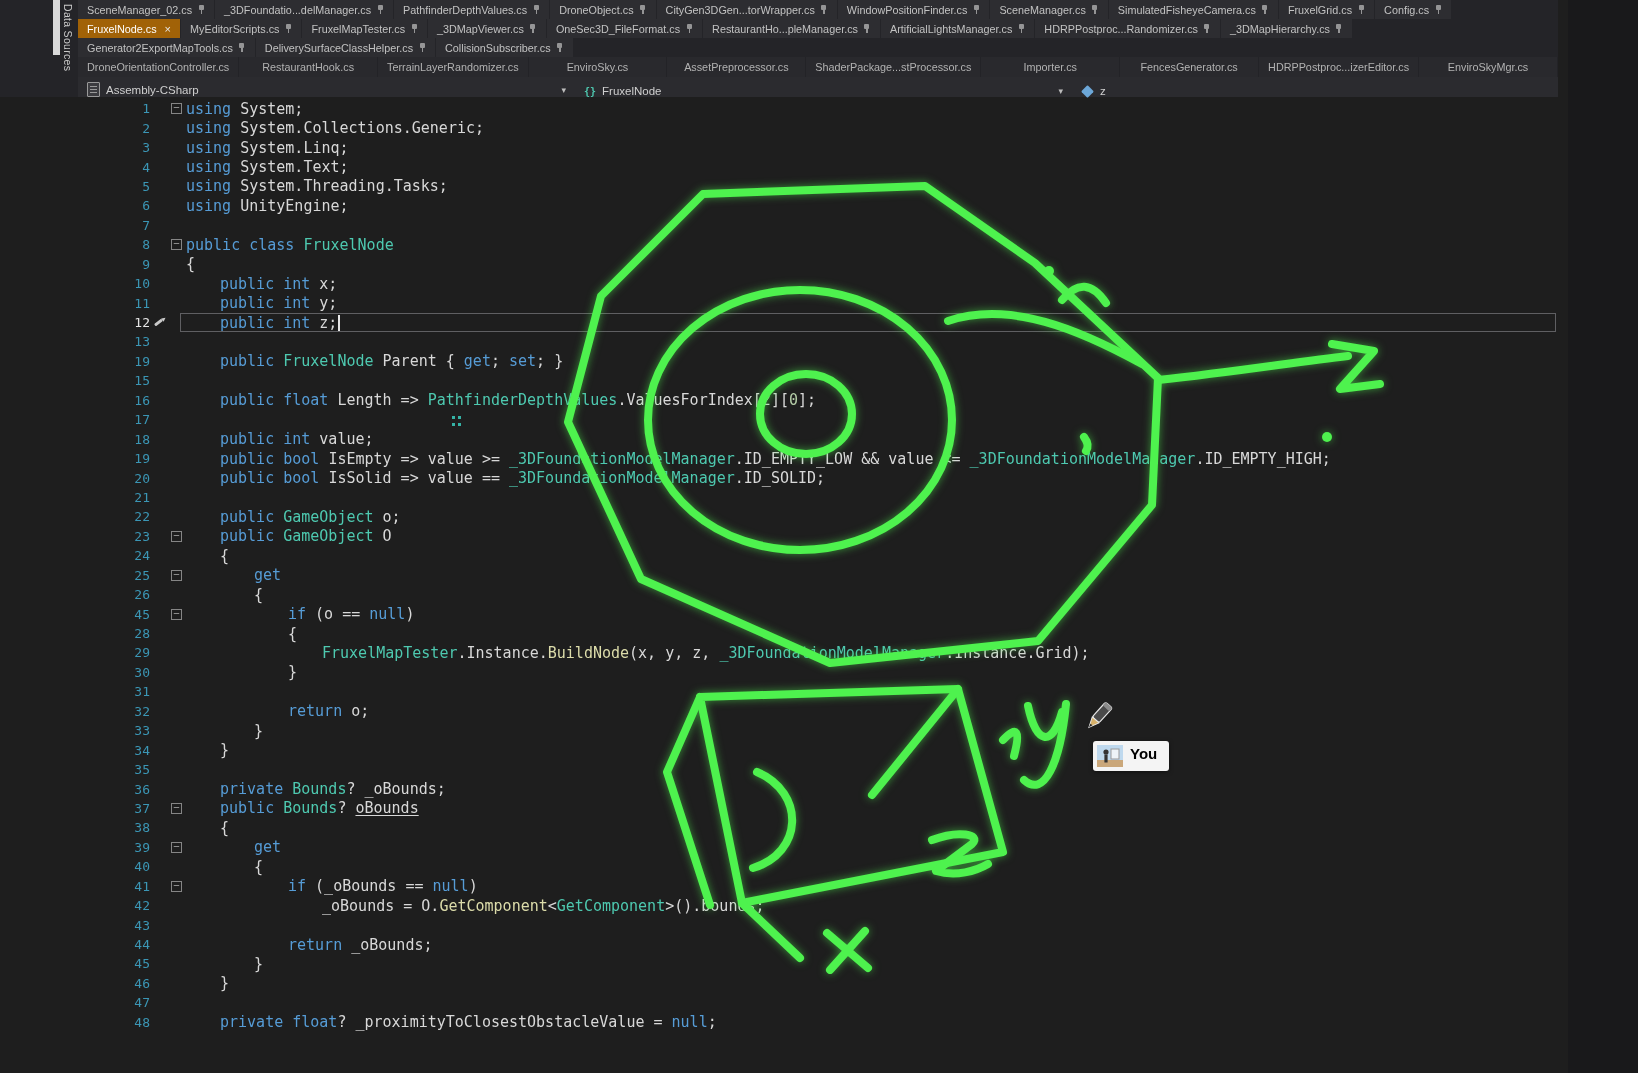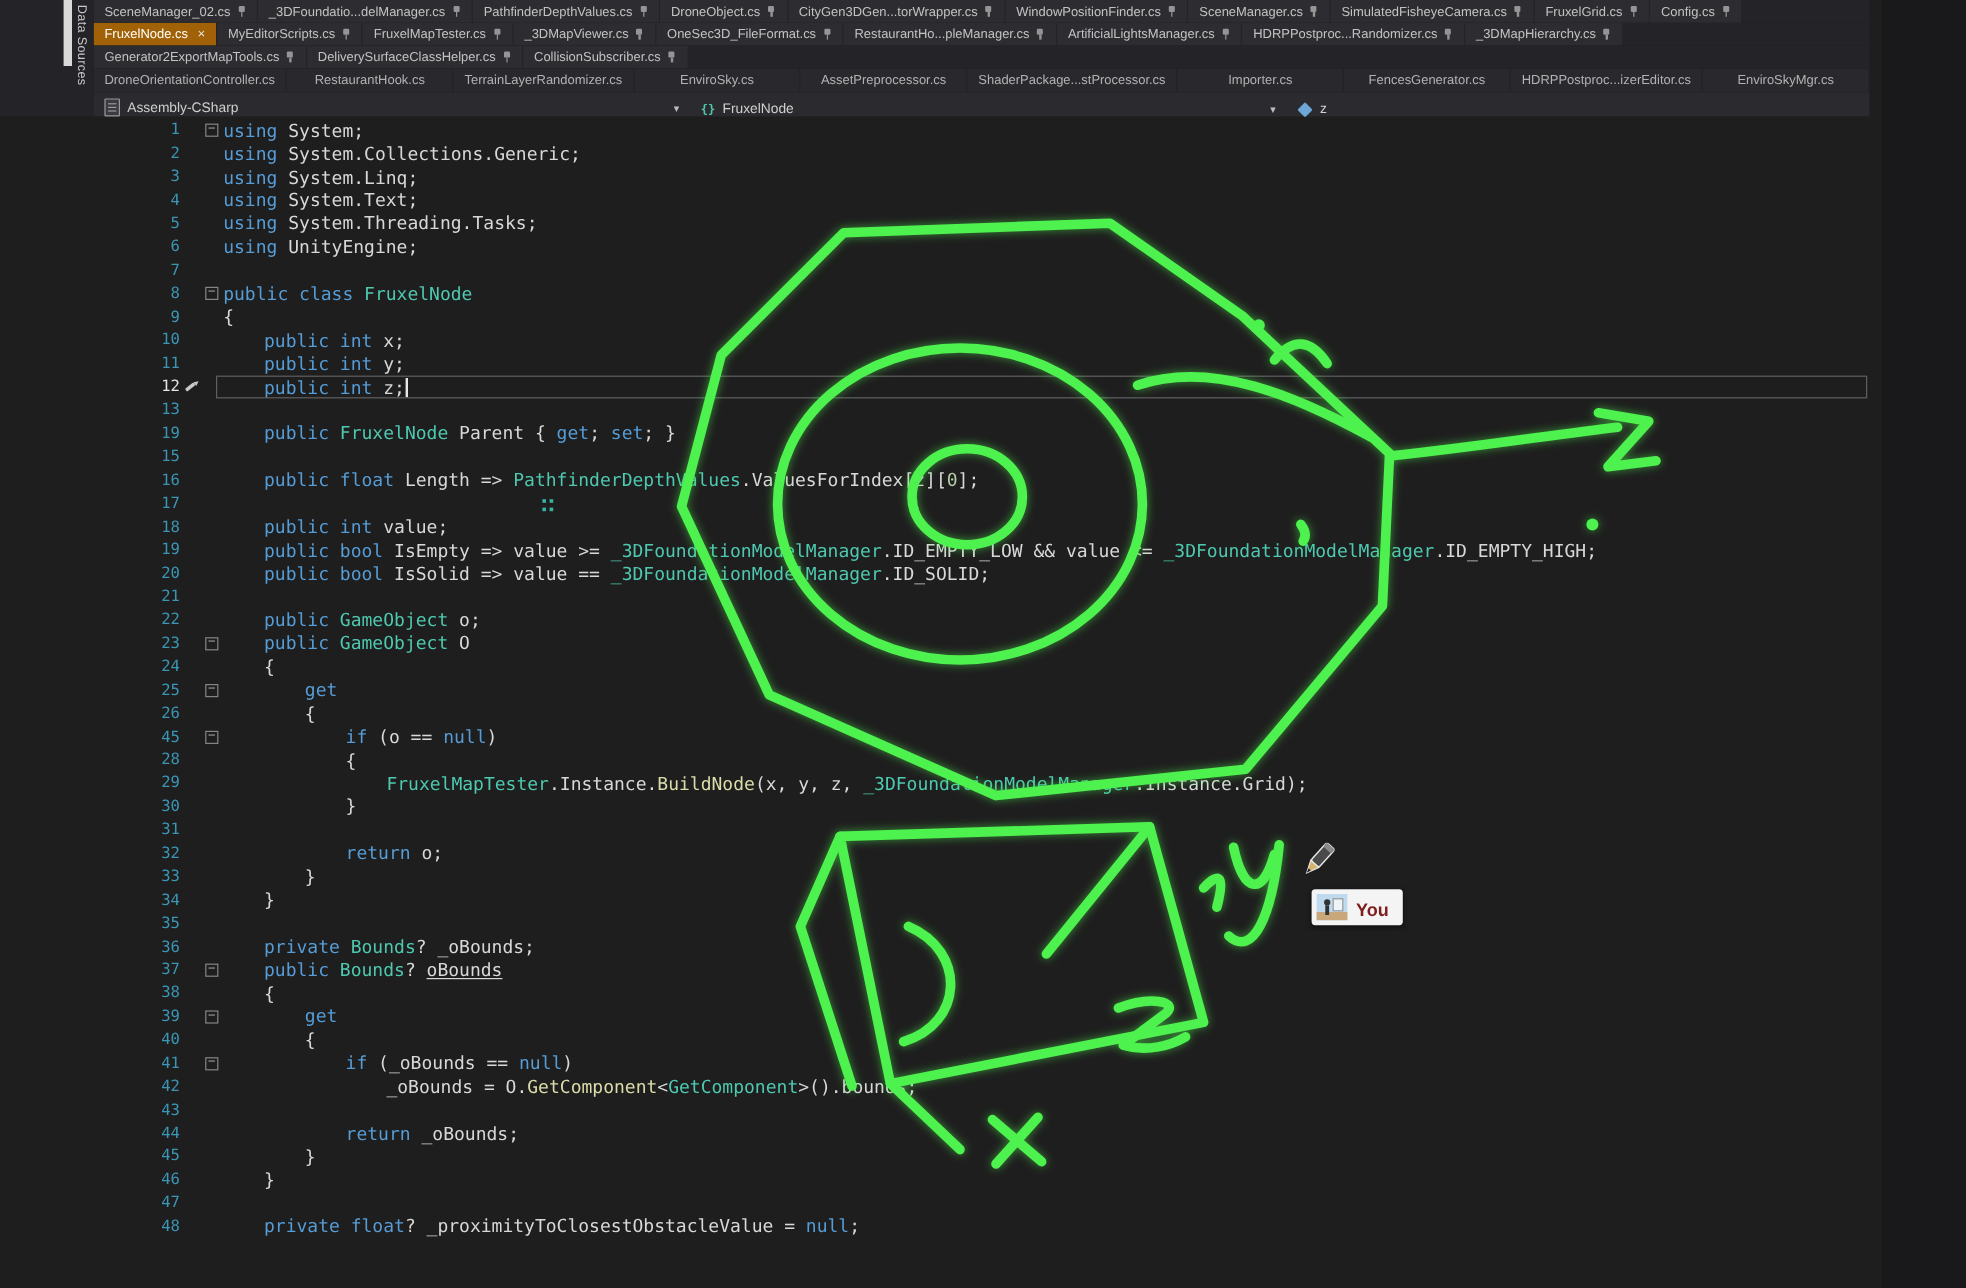--- a/index.html
+++ b/index.html
@@ -71,23 +71,23 @@
   .stray-dots{position:absolute;left:452px;top:416px;width:3px;height:3px;background:#35b3a6;z-index:4;
               box-shadow:6px 0 0 #35b3a6,0 7px 0 #35b3a6,6px 7px 0 #35b3a6}
 
   
   .annotations{position:absolute;inset:0;z-index:5;pointer-events:none;
                filter:drop-shadow(0 0 4px rgba(78,242,78,.55))}
   .ann{stroke:#4ef24e;stroke-width:8;fill:none;stroke-linecap:round;stroke-linejoin:round}
   .ann-fill{fill:#4ef24e;stroke:none}
 
   
-  .you-chip{position:absolute;left:1093px;top:741px;z-index:6;display:flex;align-items:flex-end;gap:7px;
+  .you-chip{position:absolute;left:1093px;top:741px;z-index:6;display:flex;align-items:flex-start;gap:7px;
             background:#f4f4f4;border-radius:3px;padding:4px 12px 4px 4px;
-            box-shadow:0 1px 4px rgba(0,0,0,.5);font-weight:bold;font-size:15px;color:#7f1d1d}
+            box-shadow:0 1px 4px rgba(0,0,0,.5);font-weight:bold;font-size:15px;color:#000000}
   .thumb{display:inline-flex;flex:none}
   .cursor-pencil{position:absolute;left:1080px;top:700px;z-index:7}
 </style>
 </head>
 <body>
 
 <div class="app">
 
   <div class="corner">
     <div class="rail-bar"></div>

